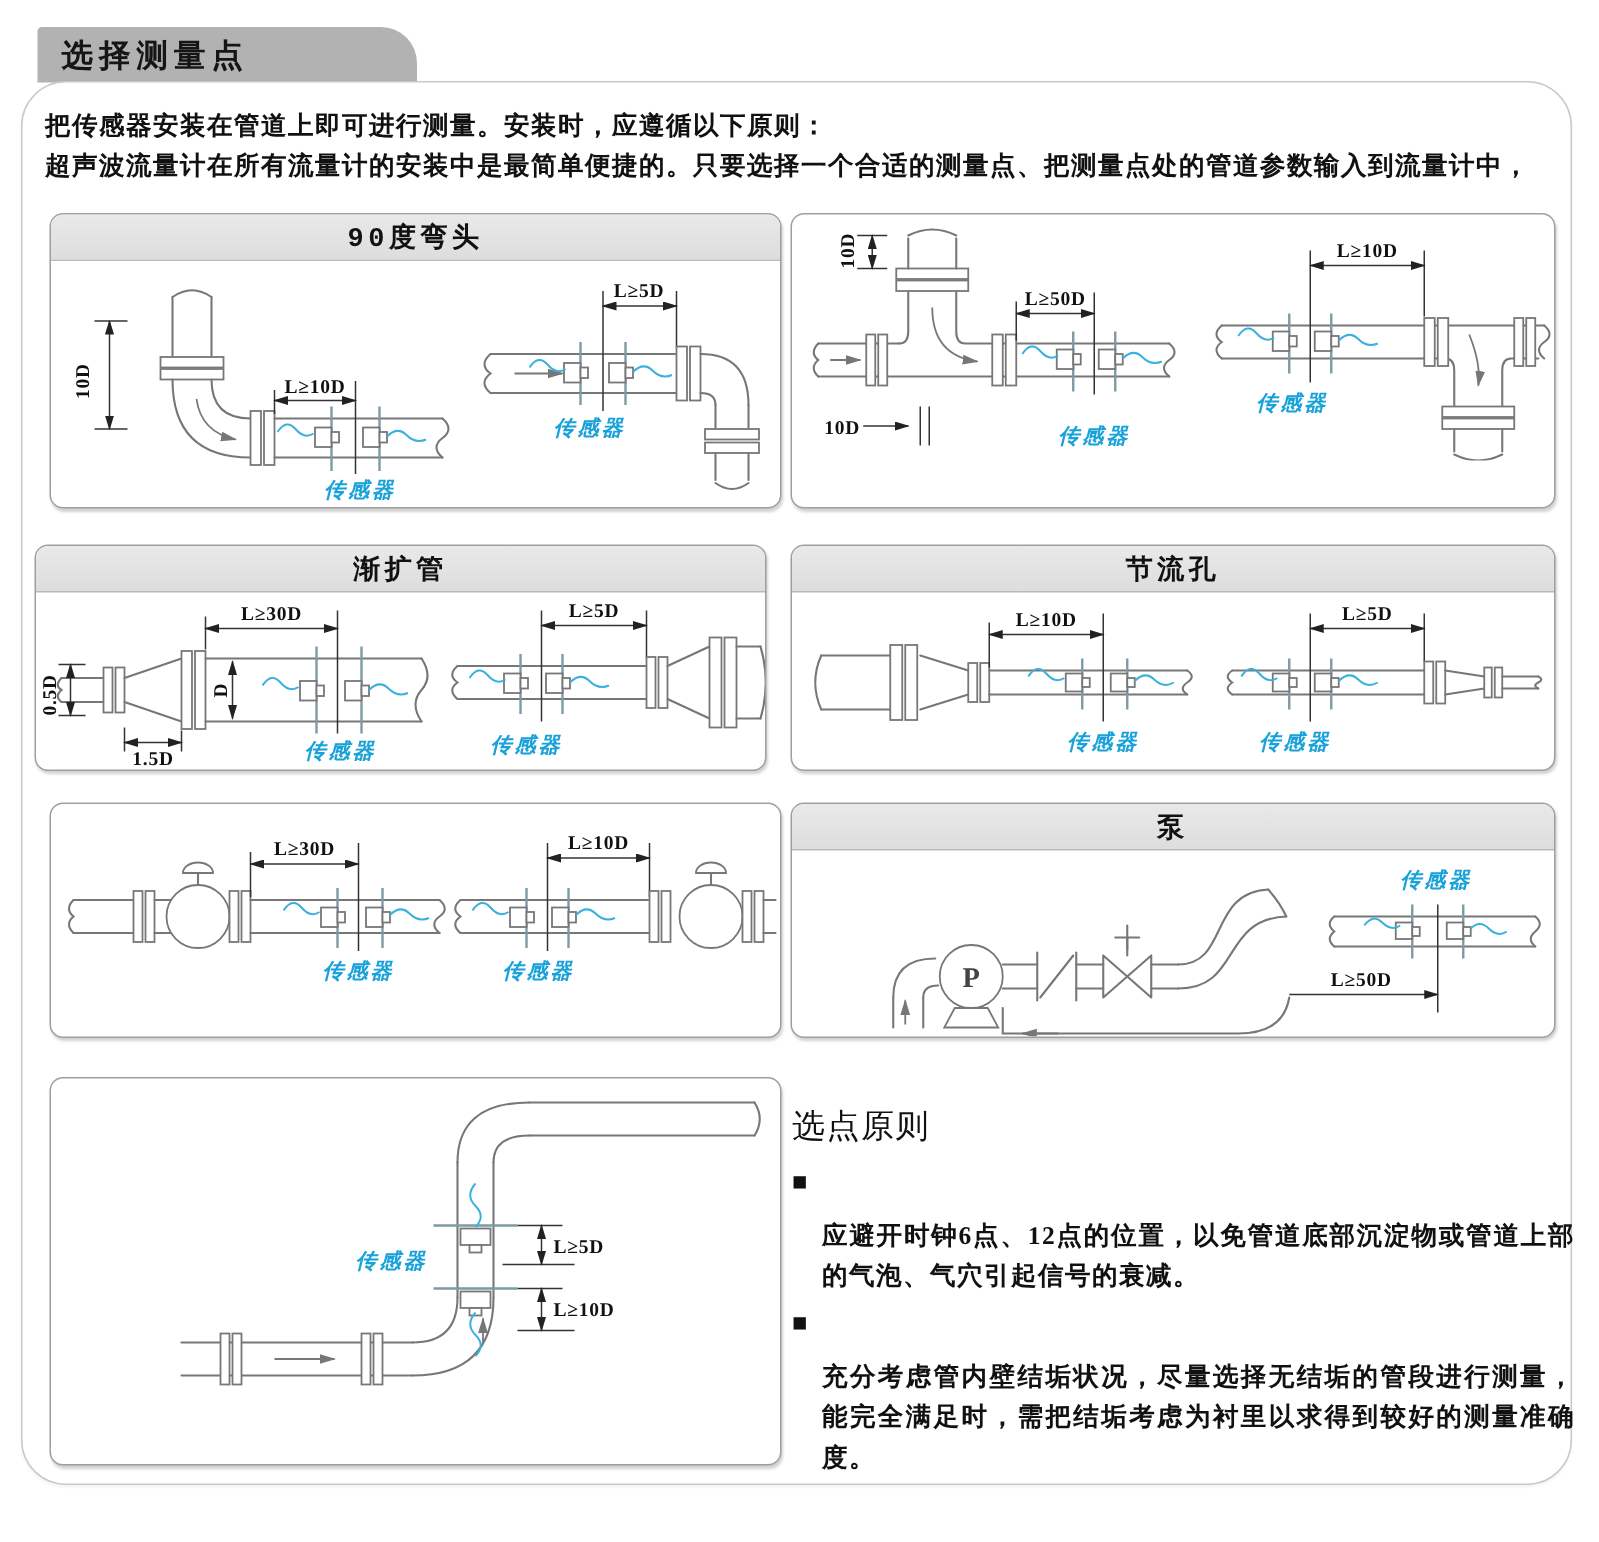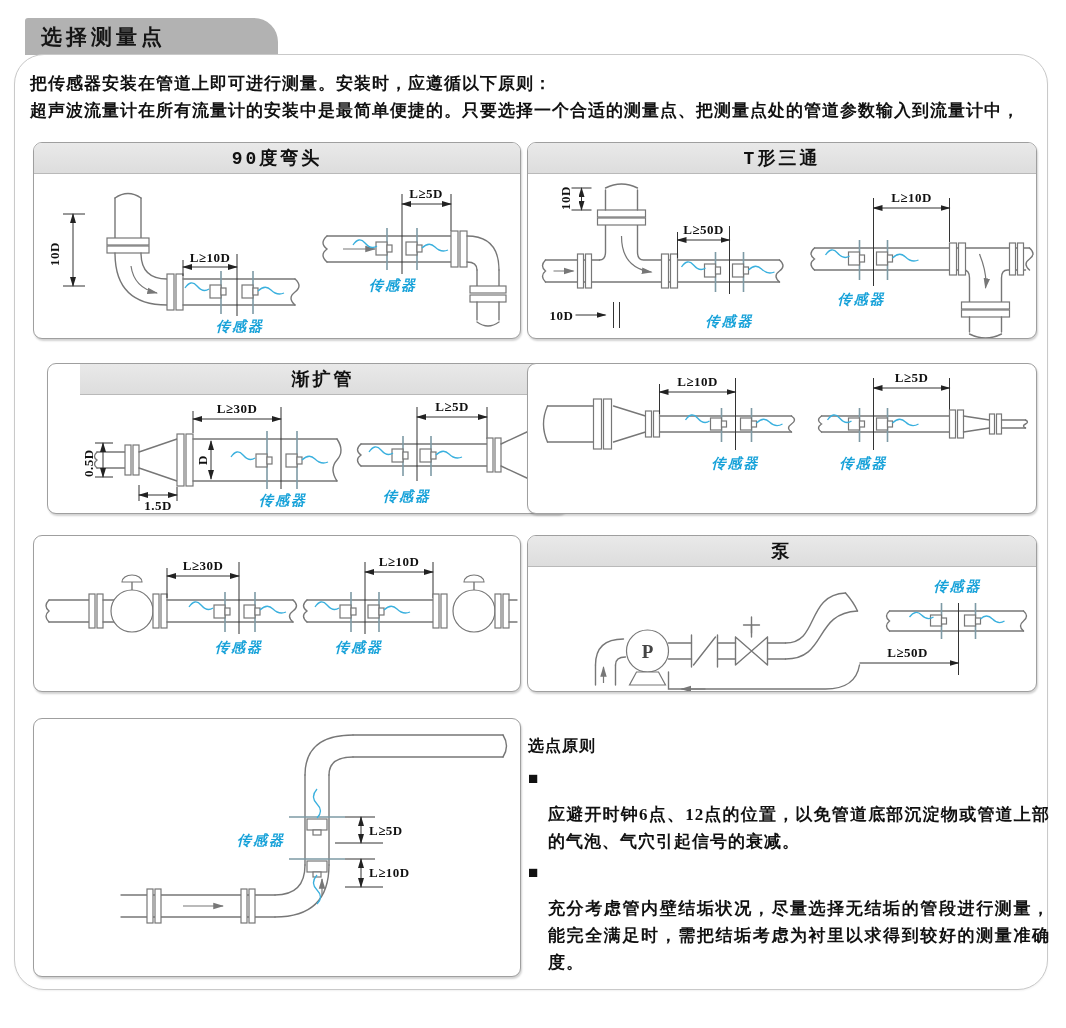--- a/index.html
+++ b/index.html
@@ -29,21 +29,21 @@
   svg .dl{stroke:#333;stroke-width:1;fill:none;}
   svg .dt{font-family:"Liberation Serif",serif;font-weight:bold;font-size:13px;fill:#111;letter-spacing:.5px;}
   svg .cy{stroke:#3ab0de;stroke-width:1.3;fill:none;}
   svg .cyt{font-family:"Liberation Serif",serif;font-weight:bold;font-style:italic;font-size:14px;
            fill:#18a2d9;letter-spacing:2px;}
   svg .cl{stroke:#7d9aa5;stroke-width:1.6;}
   svg .fa{stroke:#777;stroke-width:1.2;fill:none;}
   svg .pt{font-family:"Liberation Serif",serif;font-weight:bold;font-size:19px;fill:#444;}
   
   #principles{position:absolute;left:528px;top:736px;width:522px;color:#111;}
-  #principles .h{font-size:16px;font-weight:bold;letter-spacing:1px;margin-bottom:8px;}
+  #principles .h{font-size:22px;font-weight:normal;letter-spacing:1px;margin-bottom:8px;}
   #principles .bullet{display:flex;font-size:17px;font-weight:bold;line-height:27px;letter-spacing:1px;
                       margin-bottom:4px;}
   #principles .bullet .mk{flex:0 0 20px;}
   #principles .bullet .bt{flex:1;text-align:justify;margin-top:36px;}
 </style>
 </head>
 <body>
 
 <div id="page">
 
@@ -133,21 +133,20 @@
           <line class="pl" x1="442" y1="128" x2="442" y2="146"></line>
           <line class="pl" x1="464" y1="128" x2="464" y2="146"></line>
           <path class="pl" d="M442,148 q11,8 22,0"></path>
           <text class="cyt" x="358" y="116" text-anchor="middle">传感器</text>
         </g>
       </svg>
     </div>
   </div>
 
   <div class="panel" style="left:527px;top:142px;width:508px;height:195px;">
-    <div class="panel-title">T形三通</div>
     <div class="panel-body" style="height:164px;">
       <svg viewBox="0 0 505 164">
         <g>
           <path class="pl" d="M16,86 q-6,6 0,11 q-6,5 0,11"></path>
           <line class="pl" x1="16" y1="86" x2="70" y2="86"></line>
           <line class="pl" x1="16" y1="108" x2="250" y2="108"></line>
           <path class="pl" d="M70,86 Q76,86 76,78 L76,50"></path>
           <path class="pl" d="M108,50 L108,78 Q108,86 114,86 L250,86"></path>
           <path class="pl" d="M250,86 q7,6 0,11 q-7,5 0,11"></path>
           <rect class="pf" x="48" y="80" width="6" height="34"></rect>
@@ -210,21 +209,21 @@
           <line class="dl" x1="344" y1="24" x2="344" y2="112"></line>
           <line class="dl" x1="420" y1="24" x2="420" y2="68"></line>
           <line class="dl" x1="344" y1="34" x2="420" y2="34" marker-start="url(#ab)" marker-end="url(#ab)"></line>
           <text class="dt" x="382" y="28" text-anchor="middle">L≥10D</text>
           <text class="cyt" x="332" y="130" text-anchor="middle">传感器</text>
         </g>
       </svg>
     </div>
   </div>
 
-  <div class="panel" style="left:47px;top:363px;width:486px;height:149px;padding-left:32px;">
+  <div class="panel" style="left:23px;top:363px;width:486px;height:149px;">
     <div class="panel-title">渐扩管</div>
     <div class="panel-body" style="height:118px;">
       <svg viewBox="0 0 484 118">
         <g>
           <path class="pl" d="M16,57 q-5,5 0,8 q-5,4 0,8"></path>
           <line class="pl" x1="16" y1="57" x2="44" y2="57"></line>
           <line class="pl" x1="16" y1="73" x2="44" y2="73"></line>
           <rect class="pf" x="44" y="50" width="6" height="30"></rect>
           <rect class="pf" x="52" y="50" width="6" height="30"></rect>
           <line class="pl" x1="58" y1="57" x2="96" y2="44"></line>
@@ -283,20 +282,21 @@
           <line class="pl" x1="466" y1="36" x2="482" y2="36"></line>
           <line class="pl" x1="466" y1="84" x2="482" y2="84"></line>
           <path class="pl" d="M482,36 q7,24 0,48"></path>
           <text class="cyt" x="326" y="106" text-anchor="middle">传感器</text>
         </g>
       </svg>
     </div>
   </div>
 
   <div class="panel" style="left:527px;top:363px;width:508px;height:149px;">
+    <div class="panel-title">节流孔</div>
     <div class="panel-body" style="height:118px;">
       <svg viewBox="0 0 505 118">
         <g>
           <path class="pl" d="M18,42 q-8,18 0,36"></path>
           <line class="pl" x1="18" y1="42" x2="64" y2="42"></line>
           <line class="pl" x1="18" y1="78" x2="64" y2="78"></line>
           <rect class="pf" x="64" y="35" width="8" height="50"></rect>
           <rect class="pf" x="74" y="35" width="8" height="50"></rect>
           <line class="pl" x1="84" y1="42" x2="116" y2="52"></line>
           <line class="pl" x1="84" y1="78" x2="116" y2="68"></line>

